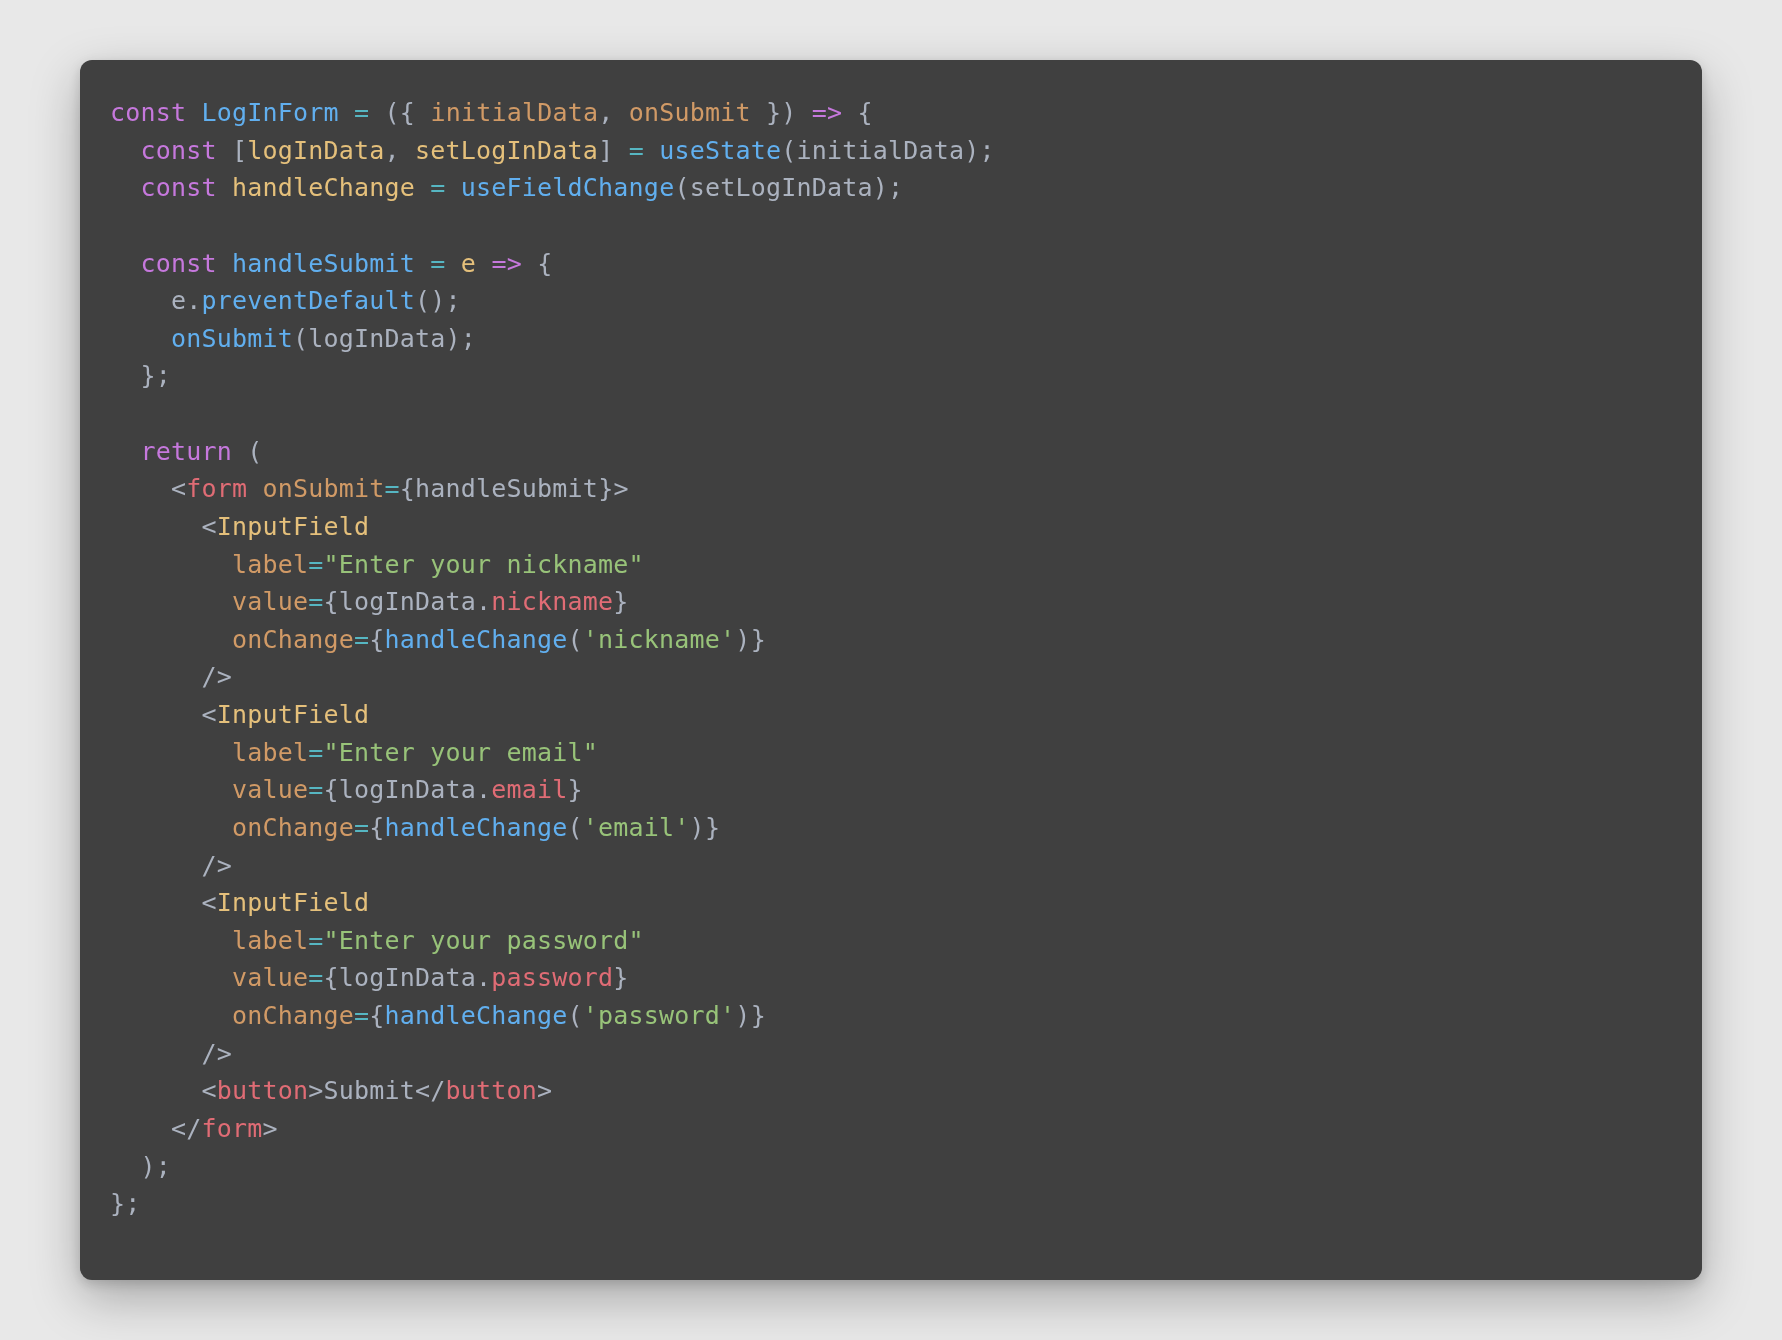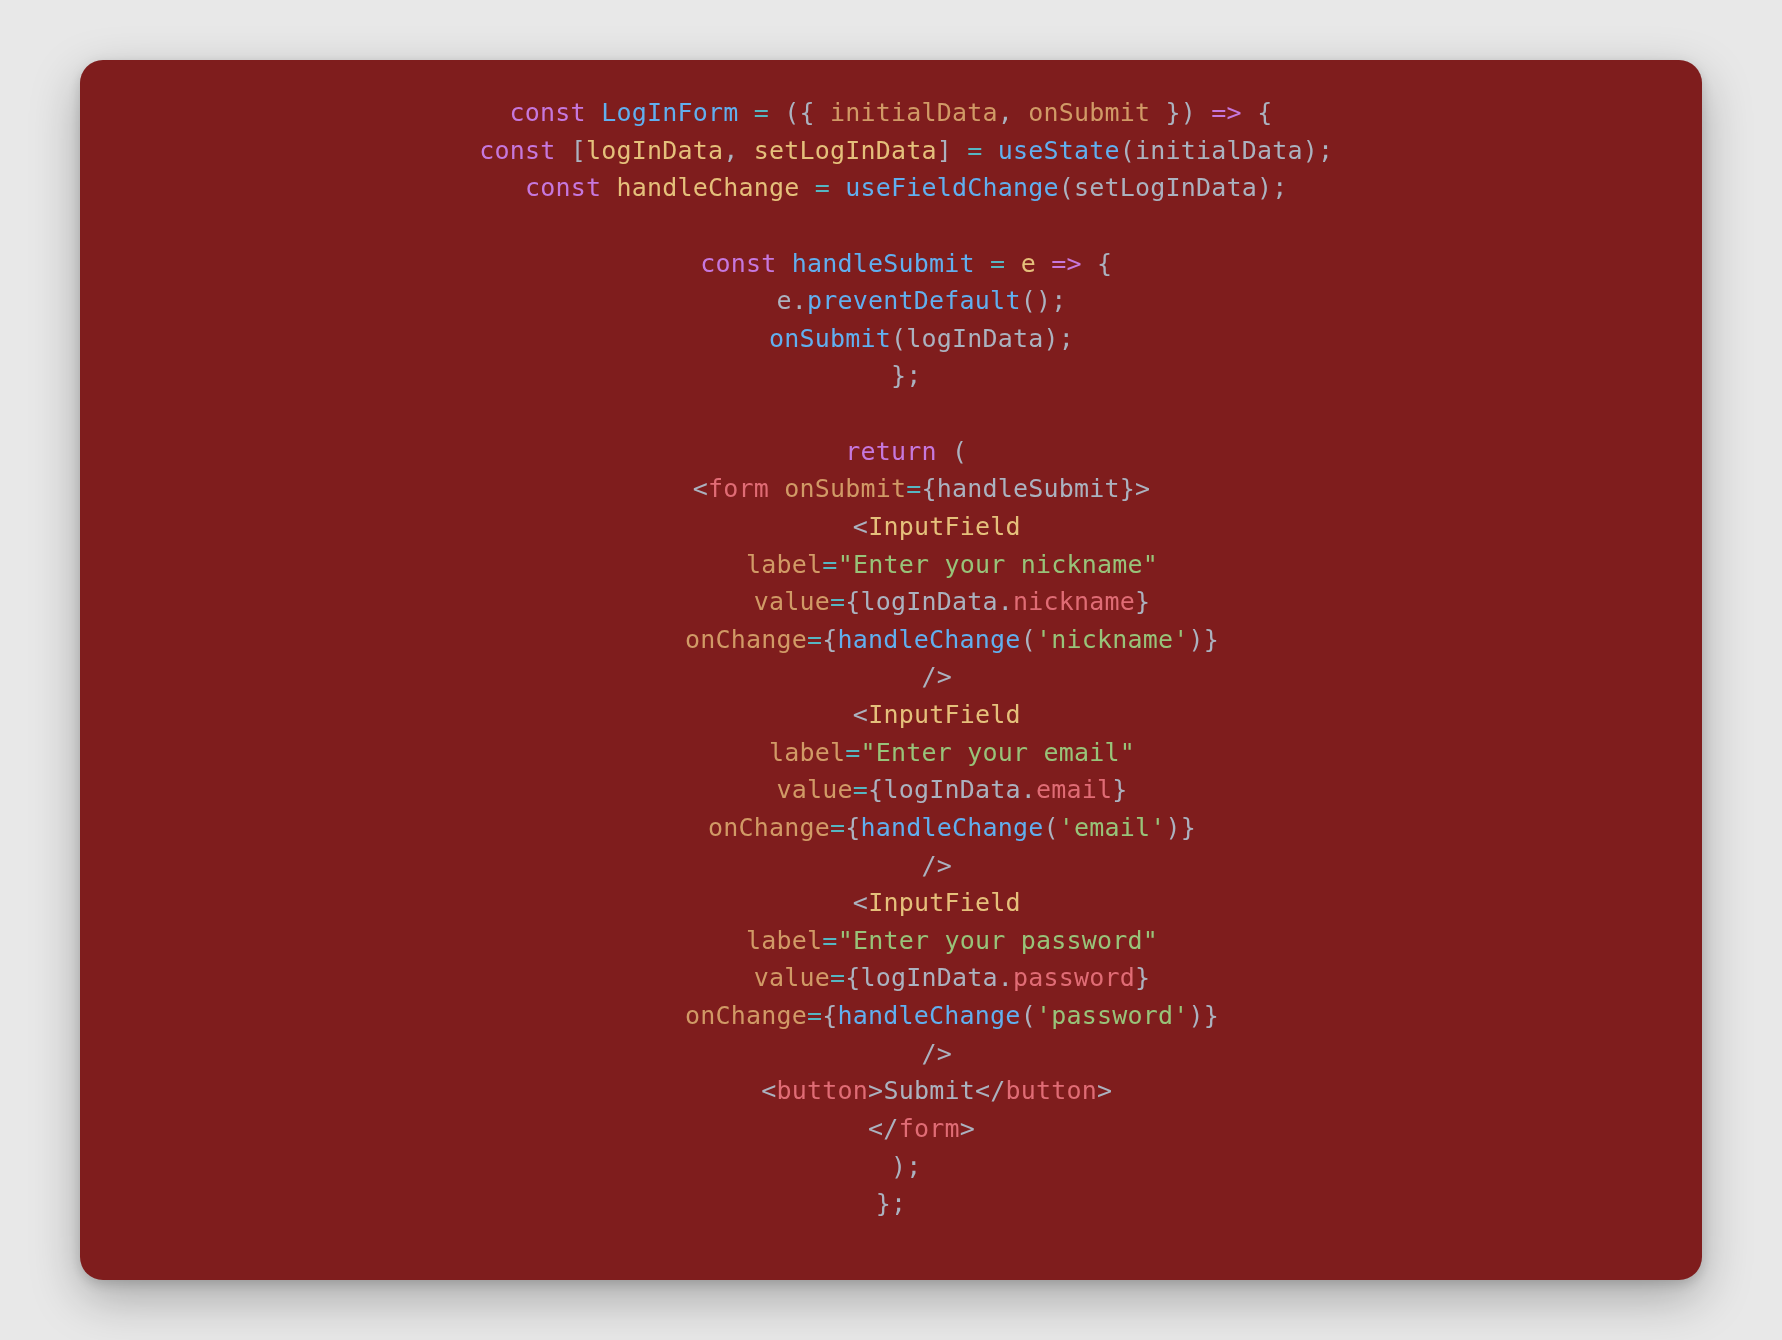--- a/index.html
+++ b/index.html
@@ -4,29 +4,28 @@
 <style>
   * { margin: 0; padding: 0; box-sizing: border-box; }
   body {
     background: #e8e8e8;
     width: 1782px;
     height: 1340px;
     padding: 60px 80px;
     font-family: ui-monospace, "SF Mono", Menlo, Monaco, Consolas, monospace;
   }
   .code-card {
-    background: #7f1d1d;
-    border-radius: 23px;
+    background: #404040;
+    border-radius: 12px;
     padding: 34px 30px;
     box-shadow: 0 18px 50px rgba(0,0,0,0.28),
                 0 4px 12px rgba(0,0,0,0.15);
     width: 100%;
     height: 100%;
     overflow: auto;
-    text-align: center;
   }
   pre.code {
     font-family: ui-monospace, "SF Mono", Menlo, Monaco, Consolas, monospace;
     font-size: 25px;
     line-height: 1.505;
     color: #abb2bf;
     white-space: pre;
     letter-spacing: 0.2px;
   }
   .tk-kw    { color: #c678dd; } 

